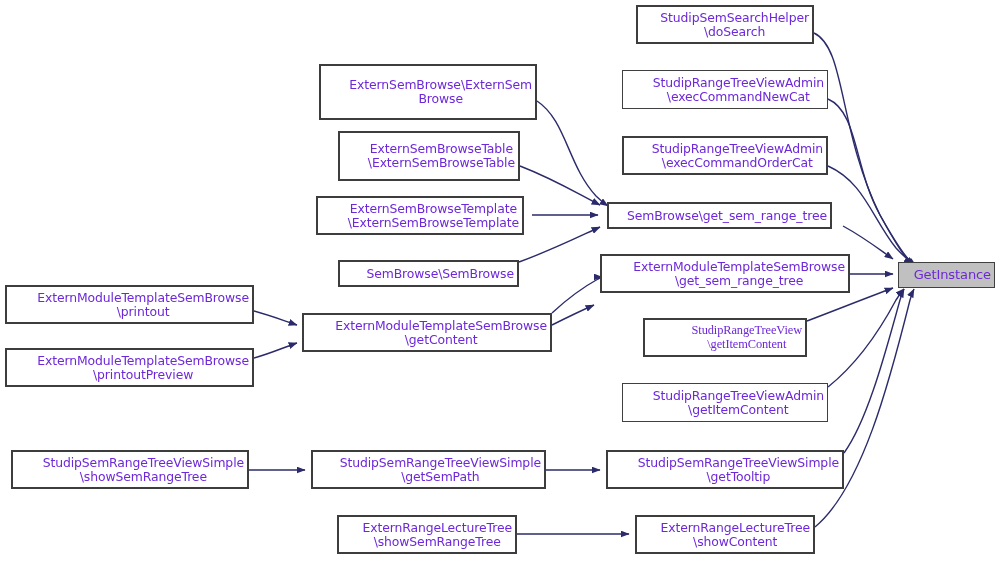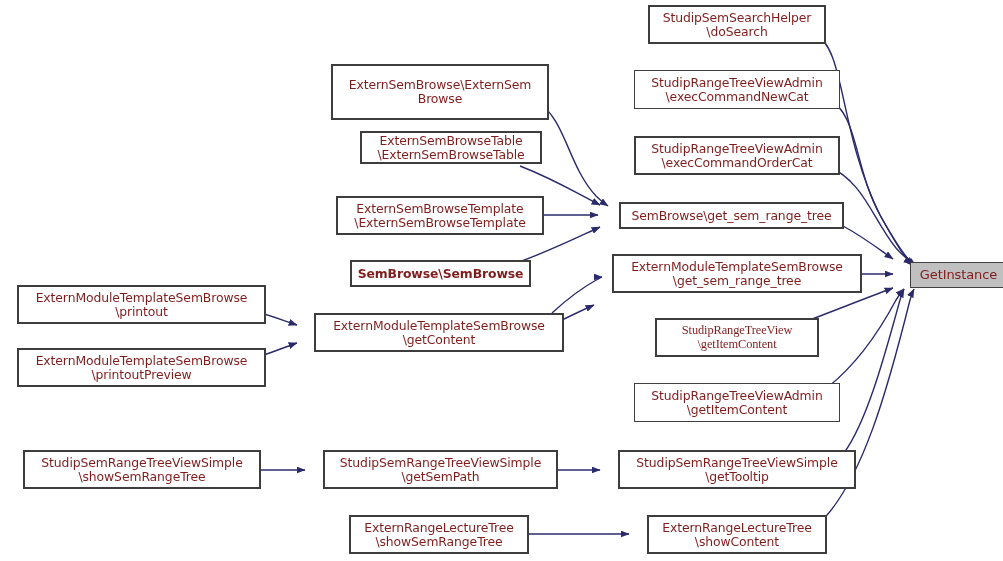--- a/index.html
+++ b/index.html
@@ -24,30 +24,29 @@
     width: 1003px;
     height: 561px;
   }
   .node-box {
     position: absolute;
     box-sizing: border-box;
     background: #ffffff;
     border: 1px solid #404040;
     display: flex;
     align-items: center;
-    justify-content: center;
+    justify-content: flex-end;
     text-align: center;
     line-height: 1.12;
-    color: #7f1d1d;
+    color: #6d28d9;
     font-size: 12.4px;
     font-family: "DejaVu Sans", "Liberation Sans", sans-serif;
     white-space: pre-line;
     letter-spacing: -0.1px;
     z-index: 3;
-    margin-left: 12px;
   }
   .node-box.thick {
     border-width: 2px;
     border-color: #3d3d3d;
   }
   .node-box.target {
     background: #c0c0c0;
     border: 1px solid #404040;
     font-size: 13px;
   }
@@ -91,27 +90,27 @@
   </svg>
   <div id="node-layer">
       <div class="node-box thick" style="left: 636px; top: 5px; width: 178px; height: 39px;"><span class="node-label">StudipSemSearchHelper
 \doSearch</span></div>
       <div class="node-box" style="left: 622px; top: 70px; width: 206px; height: 39px;"><span class="node-label">StudipRangeTreeViewAdmin
 \execCommandNewCat</span></div>
       <div class="node-box thick" style="left: 319px; top: 64px; width: 218px; height: 56px;"><span class="node-label">ExternSemBrowse\ExternSem
 Browse</span></div>
       <div class="node-box thick" style="left: 622px; top: 136px; width: 206px; height: 39px;"><span class="node-label">StudipRangeTreeViewAdmin
 \execCommandOrderCat</span></div>
-      <div class="node-box thick" style="left: 348px; top: 131px; width: 182px; height: 33px;"><span class="node-label">ExternSemBrowseTable
+      <div class="node-box thick" style="left: 338px; top: 131px; width: 182px; height: 50px;"><span class="node-label">ExternSemBrowseTable
 \ExternSemBrowseTable</span></div>
-      <div class="node-box thick" style="left: 324px; top: 196px; width: 208px; height: 39px;"><span class="node-label">ExternSemBrowseTemplate
+      <div class="node-box thick" style="left: 316px; top: 196px; width: 208px; height: 39px;"><span class="node-label">ExternSemBrowseTemplate
 \ExternSemBrowseTemplate</span></div>
       <div class="node-box thick" style="left: 607px; top: 202px; width: 225px; height: 27px;"><span class="node-label">SemBrowse\get_sem_range_tree</span></div>
       <div class="node-box target" style="left: 898px; top: 262px; width: 97px; height: 26px;"><span class="node-label">GetInstance</span></div>
-      <div class="node-box thick" style="left: 338px; top: 260px; width: 181px; height: 27px; font-weight: bold;"><span class="node-label">SemBrowse\SemBrowse</span></div>
+      <div class="node-box thick" style="left: 338px; top: 260px; width: 181px; height: 27px;"><span class="node-label">SemBrowse\SemBrowse</span></div>
       <div class="node-box thick" style="left: 600px; top: 254px; width: 250px; height: 39px;"><span class="node-label">ExternModuleTemplateSemBrowse
 \get_sem_range_tree</span></div>
       <div class="node-box thick" style="left: 5px; top: 285px; width: 249px; height: 39px;"><span class="node-label">ExternModuleTemplateSemBrowse
 \printout</span></div>
       <div class="node-box thick" style="left: 302px; top: 313px; width: 250px; height: 39px;"><span class="node-label">ExternModuleTemplateSemBrowse
 \getContent</span></div>
       <div class="node-box thick" style="left: 643px; top: 318px; width: 164px; height: 39px; font-family: Liberation Serif, serif;"><span class="node-label">StudipRangeTreeView
 \getItemContent</span></div>
       <div class="node-box thick" style="left: 5px; top: 348px; width: 249px; height: 39px;"><span class="node-label">ExternModuleTemplateSemBrowse
 \printoutPreview</span></div>

